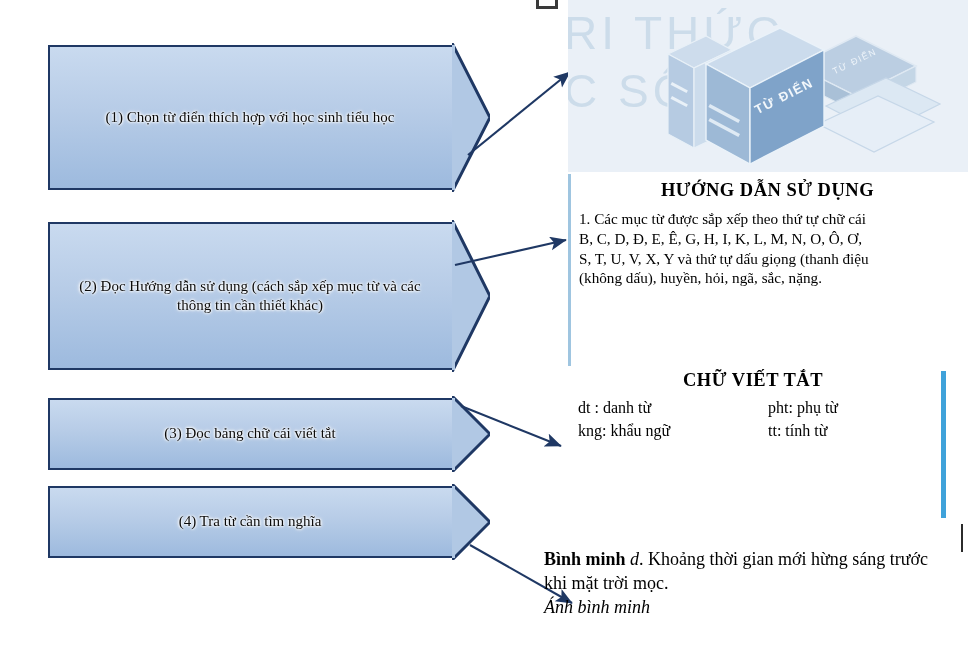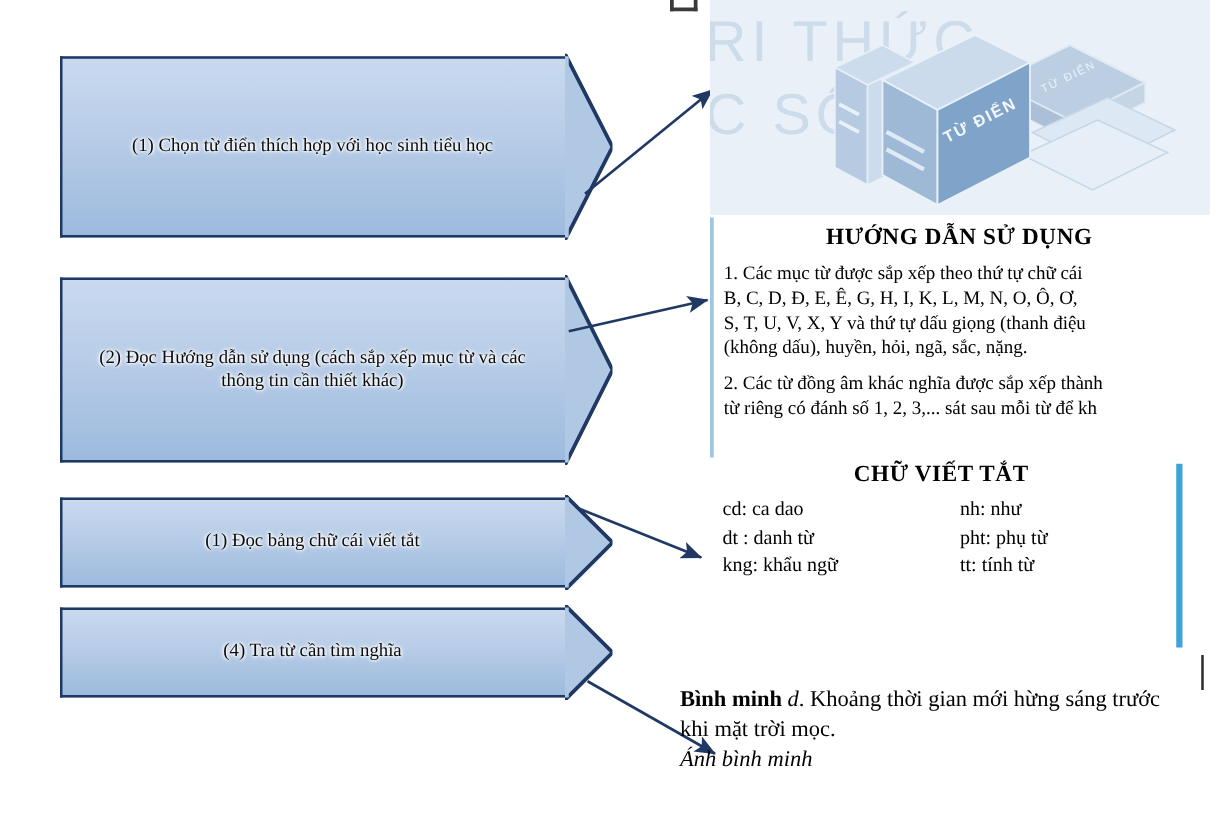--- a/index.html
+++ b/index.html
@@ -152,21 +152,21 @@
   </div>
 
   <div class="chev" id="c3" style="left:48px;top:398px;width:404px;height:72px;">
     <div class="body"></div>
     <div class="tip">
       <svg viewBox="0 0 38 76" preserveAspectRatio="none">
         <polygon points="0,0 38,38 0,76" fill="#b1c8e4" stroke="#1f3864" stroke-width="3"></polygon>
         <rect x="0" y="2" width="3" height="72" fill="#b1c8e4"></rect>
       </svg>
     </div>
-    <div class="txt center">(1) Đọc bảng chữ cái viết tắt</div>
+    <div class="txt center">(3) Đọc bảng chữ cái viết tắt</div>
   </div>
 
   <div class="chev" id="c4" style="left:48px;top:486px;width:404px;height:72px;">
     <div class="body"></div>
     <div class="tip">
       <svg viewBox="0 0 38 76" preserveAspectRatio="none">
         <polygon points="0,0 38,38 0,76" fill="#b1c8e4" stroke="#1f3864" stroke-width="3"></polygon>
         <rect x="0" y="2" width="3" height="72" fill="#b1c8e4"></rect>
       </svg>
     </div>
@@ -224,32 +224,24 @@
   <div id="top-mark"></div>
 
   <div class="panel" id="guide-box">
     <div class="ghead">HƯỚNG DẪN SỬ DỤNG</div>
     <div class="gp">
       <span>1. Các mục từ được sắp xếp theo thứ tự chữ cái</span><br>
       <span>B, C, D, Đ, E, Ê, G, H, I, K, L, M, N, O, Ô, Ơ,</span><br>
       <span>S, T, U, V, X, Y và thứ tự dấu giọng (thanh điệu</span><br>
       <span>(không dấu), huyền, hỏi, ngã, sắc, nặng.</span>
     </div>
-    <div class="gp">
-      <span>2. Các từ đồng âm khác nghĩa được sắp xếp thành</span><br>
-      <span>từ riêng có đánh số 1, 2, 3,... sát sau mỗi từ để kh</span>
-    </div>
   </div>
 
   <div class="panel" id="abbr-box">
     <div class="ahead">CHỮ VIẾT TẮT</div>
-    <div class="arow">
-      <div class="c1">cd: ca dao</div>
-      <div class="c2">nh: như</div>
-    </div>
     <div class="arow">
       <div class="c1">dt : danh từ</div>
       <div class="c2">pht: phụ từ</div>
     </div>
     <div class="arow">
       <div class="c1">kng: khẩu ngữ</div>
       <div class="c2">tt: tính từ</div>
     </div>
   </div>
   <div id="blue-bar"></div>

